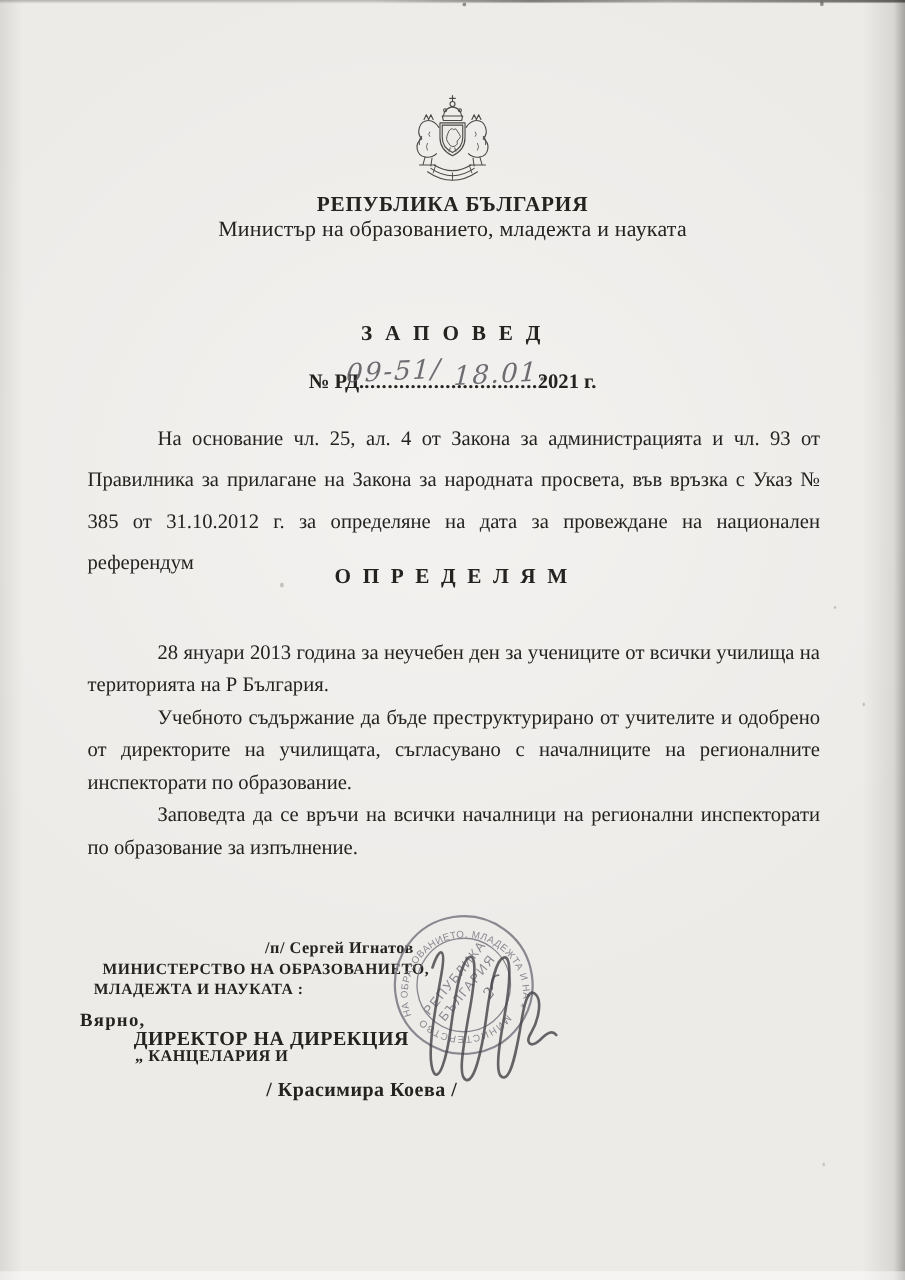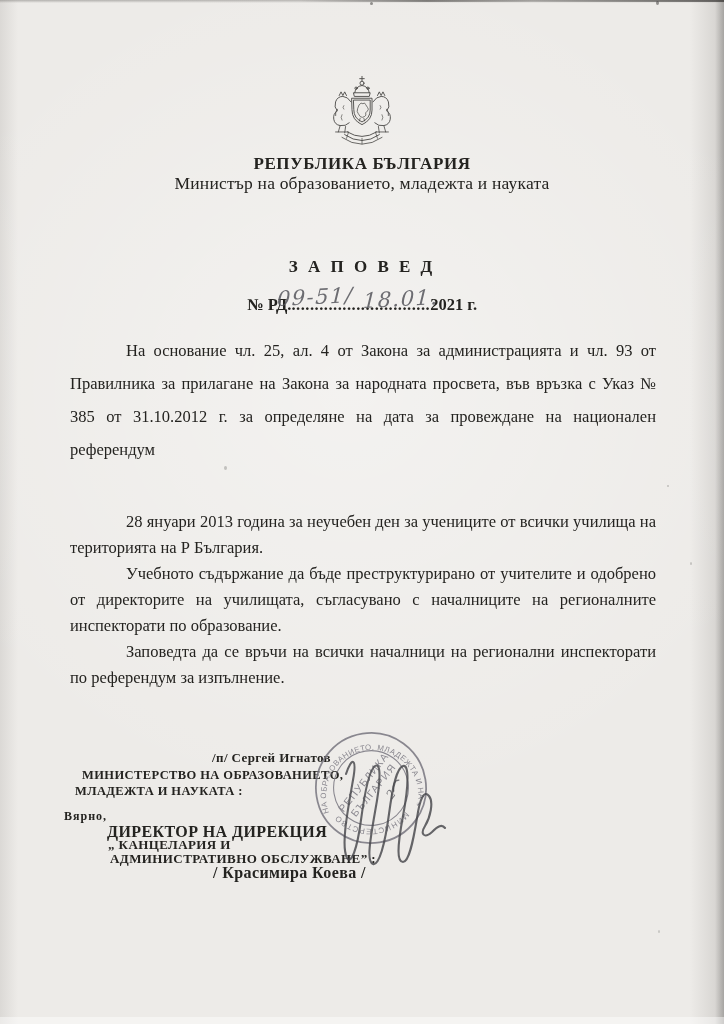--- a/index.html
+++ b/index.html
@@ -38,21 +38,21 @@
   .textblock{left:70px;width:586px;text-align:justify;font-size:16.5px;}
   .preamble{top:334px;line-height:33px;}
   .bodyblock{top:509px;line-height:26px;}
   .bodyblock p,.preamble p{margin:0;text-indent:56px;}
   .determine{top:451px;font-size:17px;font-weight:bold;letter-spacing:2.5px;}
   
   .sig{font-weight:bold;font-size:12.5px;letter-spacing:.4px;white-space:nowrap;}
   .sig-min1{left:82px;top:768px;}
   .sig-min2{left:75px;top:784px;}
   .sig-signed{left:212px;top:750px;font-size:13px;}
-  .sig-verno{left:64px;top:809px;font-size:12px;letter-spacing:1px;}
+  .sig-verno{left:64px;top:809px;font-size:15px;letter-spacing:1px;}
   .sig-dir1{left:107px;top:823px;font-size:16px;}
   .sig-dir2{left:108px;top:837px;font-size:13px;}
   .sig-dir3{left:110px;top:851px;font-size:13px;}
   .sig-koeva{left:213px;top:864px;font-size:16px;}
   
   .stamp{left:312px;top:729px;transform:rotate(-9deg);opacity:.82;}
   .stamp text{fill:#74727c;font-family:"Liberation Sans","DejaVu Sans",sans-serif;}
   .signature-svg{left:318px;top:752px;}
   
   .topline{left:300px;top:0;width:424px;height:2px;
@@ -110,34 +110,34 @@
       <span class="bold">№ РД.</span><span class="dots">..............................</span><span class="bold">2021 г.</span>
       <span class="hand hand-number">09-51/</span>
       <span class="hand hand-date">18.01.</span>
     </span>
   </div>
 
   <div class="abs textblock preamble">
     <p>На основание чл. 25, ал. 4 от Закона за администрацията и чл. 93 от Правилника за прилагане на Закона за народната просвета, във връзка с Указ № 385 от 31.10.2012 г. за определяне на дата за провеждане на национален референдум</p>
   </div>
 
+  <div class="abs center determine">О П Р Е Д Е Л Я М</div>
 
   <div class="abs textblock bodyblock">
     <p>28 януари 2013 година за неучебен ден за учениците от всички училища на територията на Р България.</p>
     <p>Учебното съдържание да бъде преструктурирано от учителите и одобрено от директорите на училищата, съгласувано с началниците на регионалните инспекторати по образование.</p>
-    <p>Заповедта да се връчи на всички началници на регионални инспекторати по референдум за изпълнение.</p>
+    <p>Заповедта да се връчи на всички началници на регионални инспекторати по образование за изпълнение.</p>
   </div>
 
   <div class="abs sig sig-min1">МИНИСТЕРСТВО НА ОБРАЗОВАНИЕТО,</div>
   <div class="abs sig sig-min2">МЛАДЕЖТА И НАУКАТА :</div>
   <div class="abs sig sig-signed">/п/ Сергей Игнатов</div>
   <div class="abs sig sig-verno">Вярно,</div>
   <div class="abs sig sig-dir1">ДИРЕКТОР НА ДИРЕКЦИЯ</div>
   <div class="abs sig sig-dir2">„ КАНЦЕЛАРИЯ И</div>
-  <div class="abs sig sig-dir3">АДМИНИСТРАТИВНО ОБСЛУЖВАНЕ” :</div>
   <div class="abs sig sig-koeva">/ Красимира Коева /</div>
 
   <svg class="abs stamp" width="118" height="118" viewBox="0 0 120 120">
     <defs>
       <path id="arcTop" d="M 14,78 A 47,47 0 1 1 106,78" fill="none"></path>
       <path id="arcBot" d="M 104,66 A 45,45 0 0 1 16,66" fill="none"></path>
     </defs>
     <circle cx="60" cy="60" r="56" fill="none" stroke="#74727c" stroke-width="1.8"></circle>
     <circle cx="60" cy="60" r="38" fill="none" stroke="#74727c" stroke-width="1.1"></circle>
     <text font-size="8" letter-spacing=".4">

